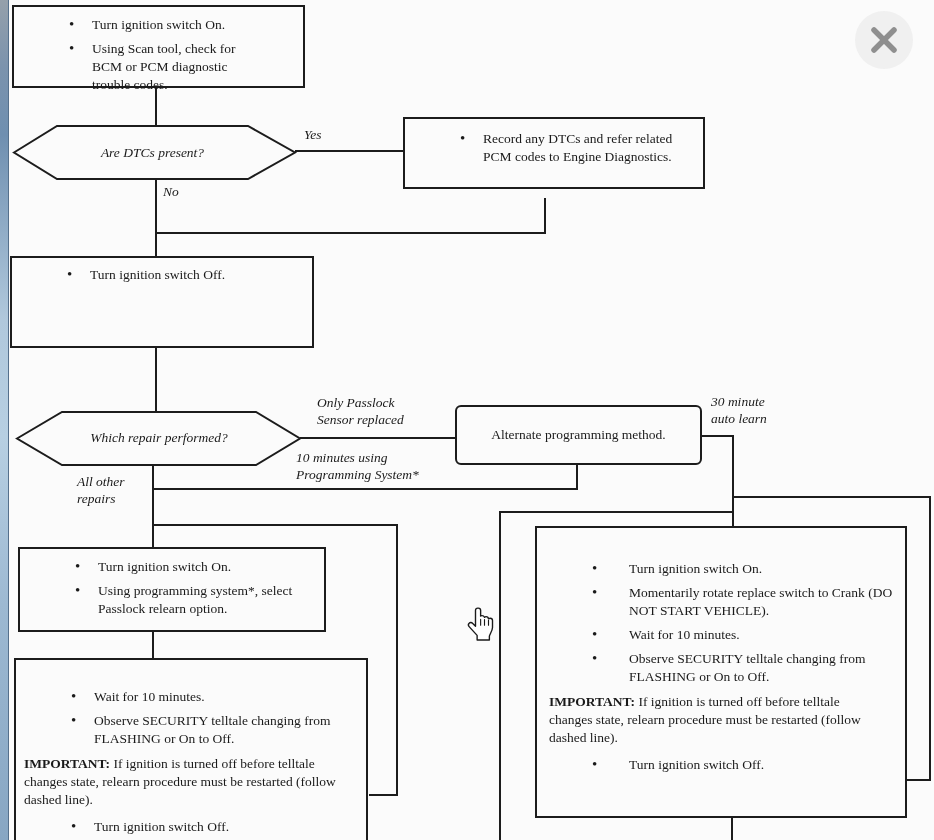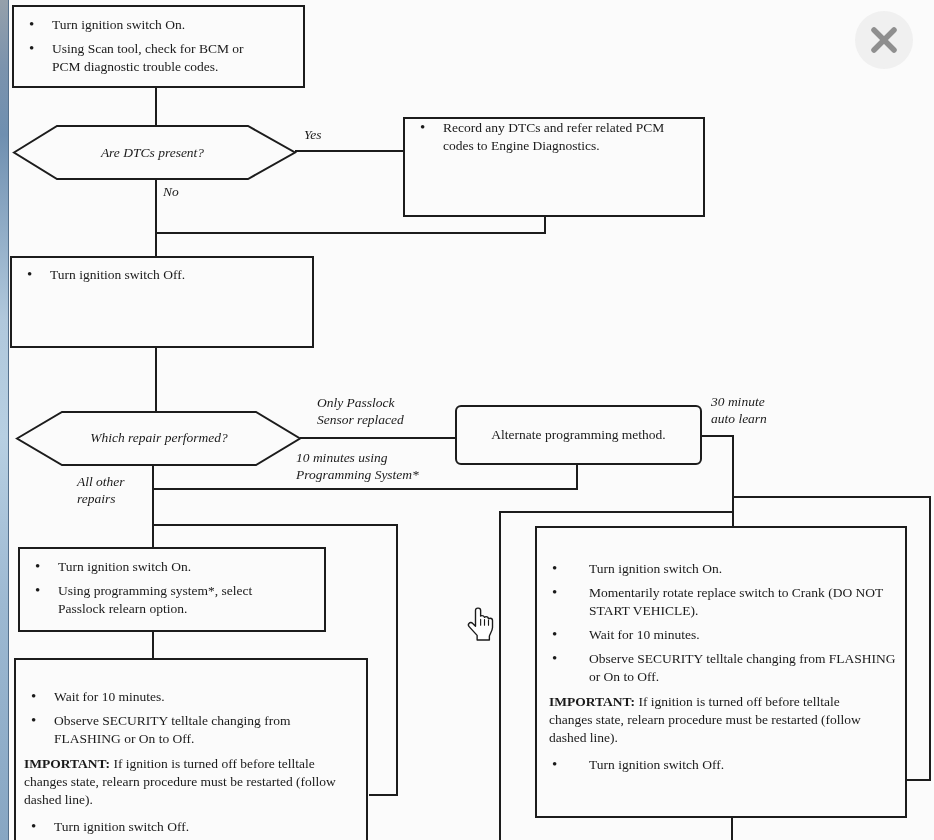--- a/index.html
+++ b/index.html
@@ -16,20 +16,21 @@
   }
   .lines { position:absolute; left:0; top:0; pointer-events:none; }
   .pbox {
     position:absolute; box-sizing:border-box;
     border:2px solid #1c1c1c; background:#fbfbfb;
   }
   ul.bullets { list-style:none; margin:0; padding:0; }
   ul.bullets li {
     position:relative; padding-left:38px; margin-bottom:6px;
     line-height:1.33;
+    margin-left:40px;
   }
   ul.bullets li::before { content:"\2022"; position:absolute; left:15px; top:-1px; font-size:15px; }
   .hexlabel, .freelabel {
     position:absolute; line-height:1.25;font-style:italic;
   }
   .hexlabel { display:flex; align-items:center; justify-content:center; text-align:center; }
   .centerbox { display:flex; align-items:center; justify-content:center; text-align:center; }
   .important { margin:7px 0 9px 0; line-height:1.33;font-family:Liberation Serif, serif; }
   .important b { font-family:inherit; }
   .close-btn {
@@ -77,21 +78,21 @@
   <ul class="bullets" style="max-width:252px;">
     <li style="max-width:250px;">Turn ignition switch On.</li>
     <li style="max-width:250px;">Using Scan tool, check for BCM or PCM diagnostic trouble codes.</li>
   </ul>
 </div>
 
 <div class="hexlabel" style="left:57px; top:126px; width:191px; height:55px;">Are DTCs present?</div>
 <div class="freelabel" style="left:304px; top:127px;">Yes</div>
 <div class="freelabel" style="left:163px; top:184px;">No</div>
 
-<div class="pbox" style="left:403px; top:117px; width:302px; height:100px; ">
+<div class="pbox" style="left:403px; top:117px; width:302px; height:72px; padding-top:11px;">
   <ul class="bullets">
     <li style="max-width:226px;">Record any DTCs and refer related PCM codes to Engine Diagnostics.</li>
   </ul>
 </div>
 
 <div class="pbox" style="left:10px; top:256px; width:304px; height:92px; padding-top:8px;">
   <ul class="bullets">
     <li style="max-width:215px;">Turn ignition switch Off.</li>
   </ul>
 </div>

